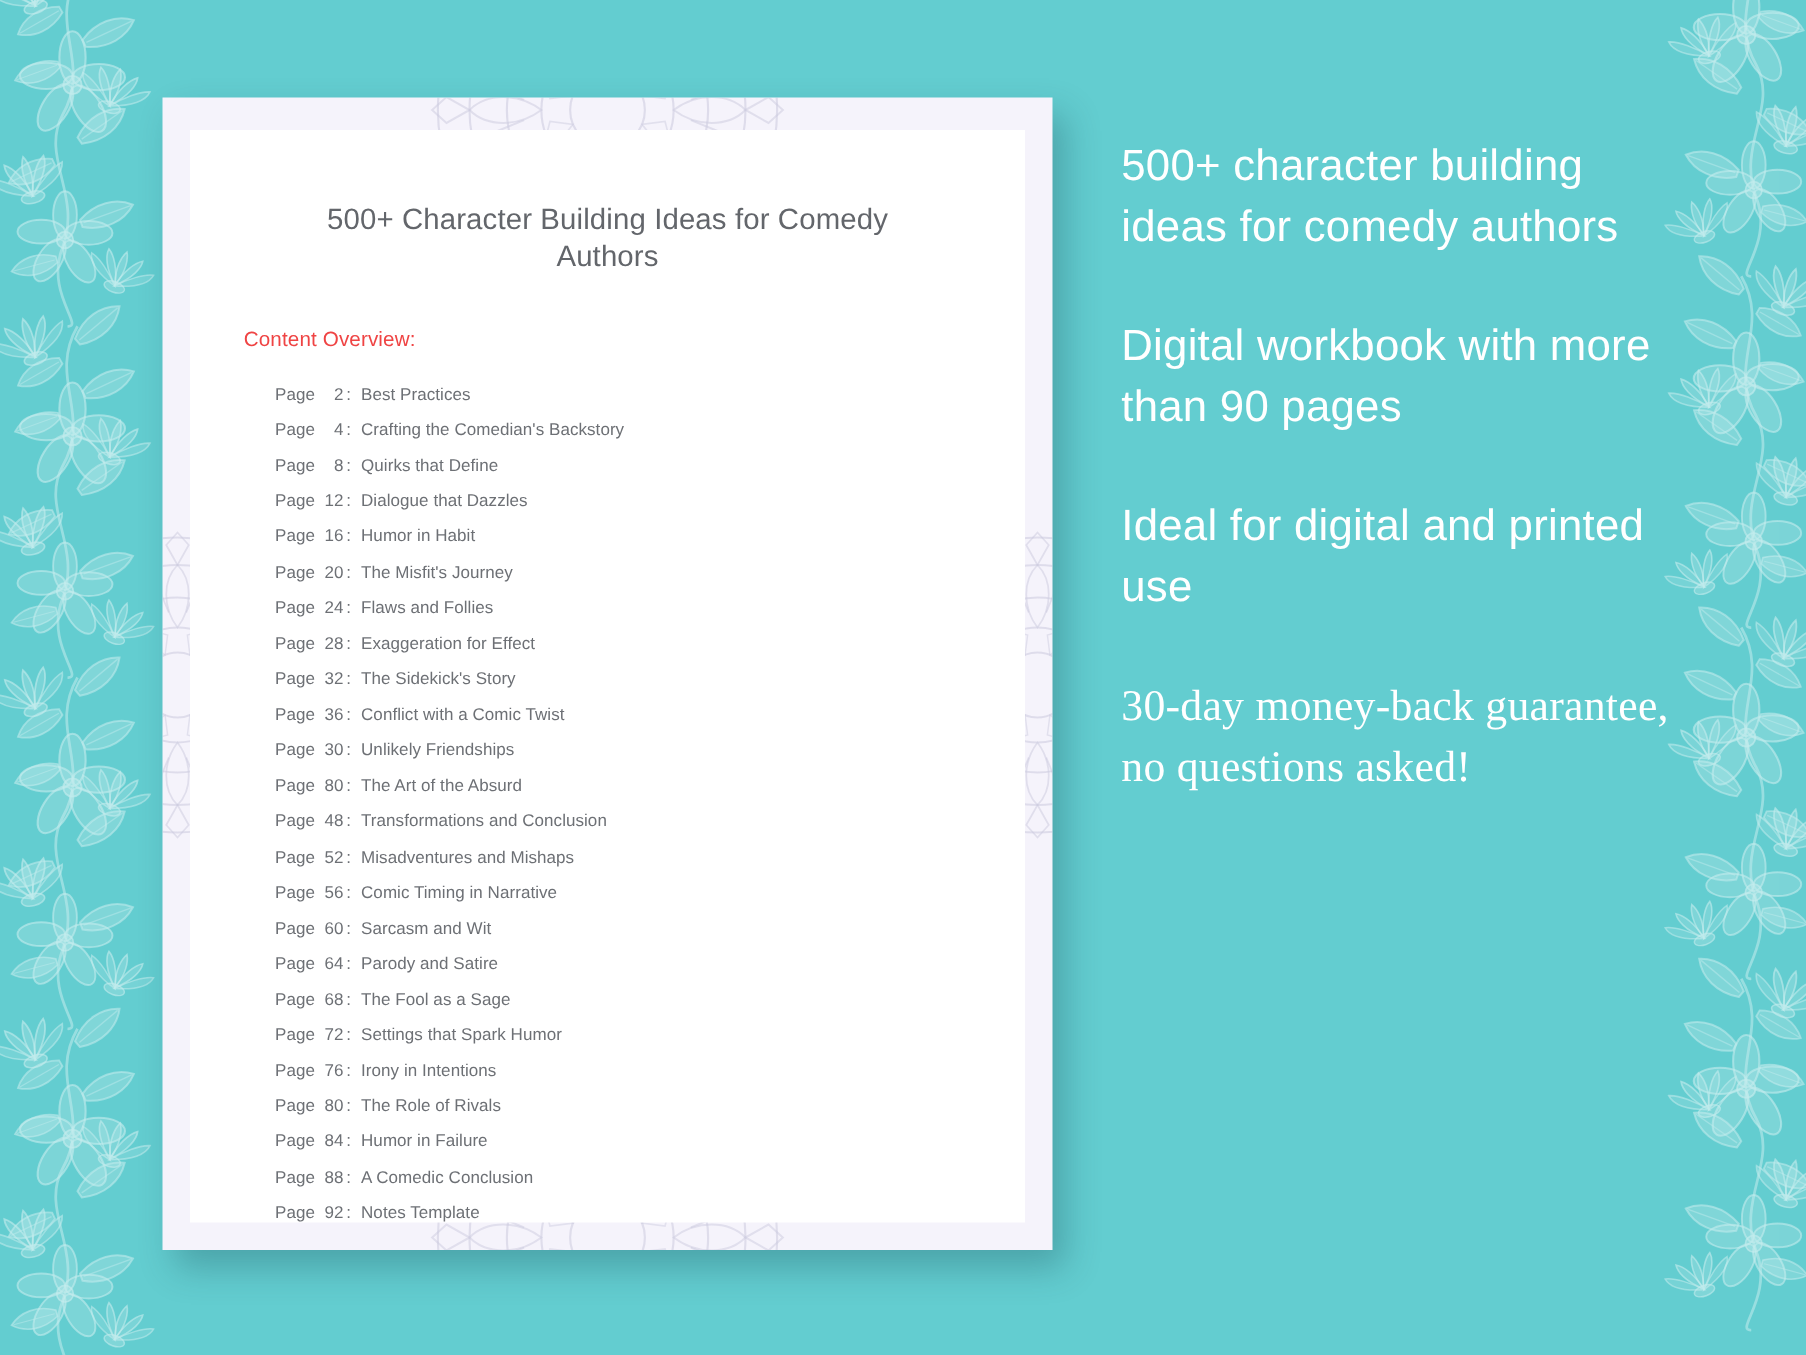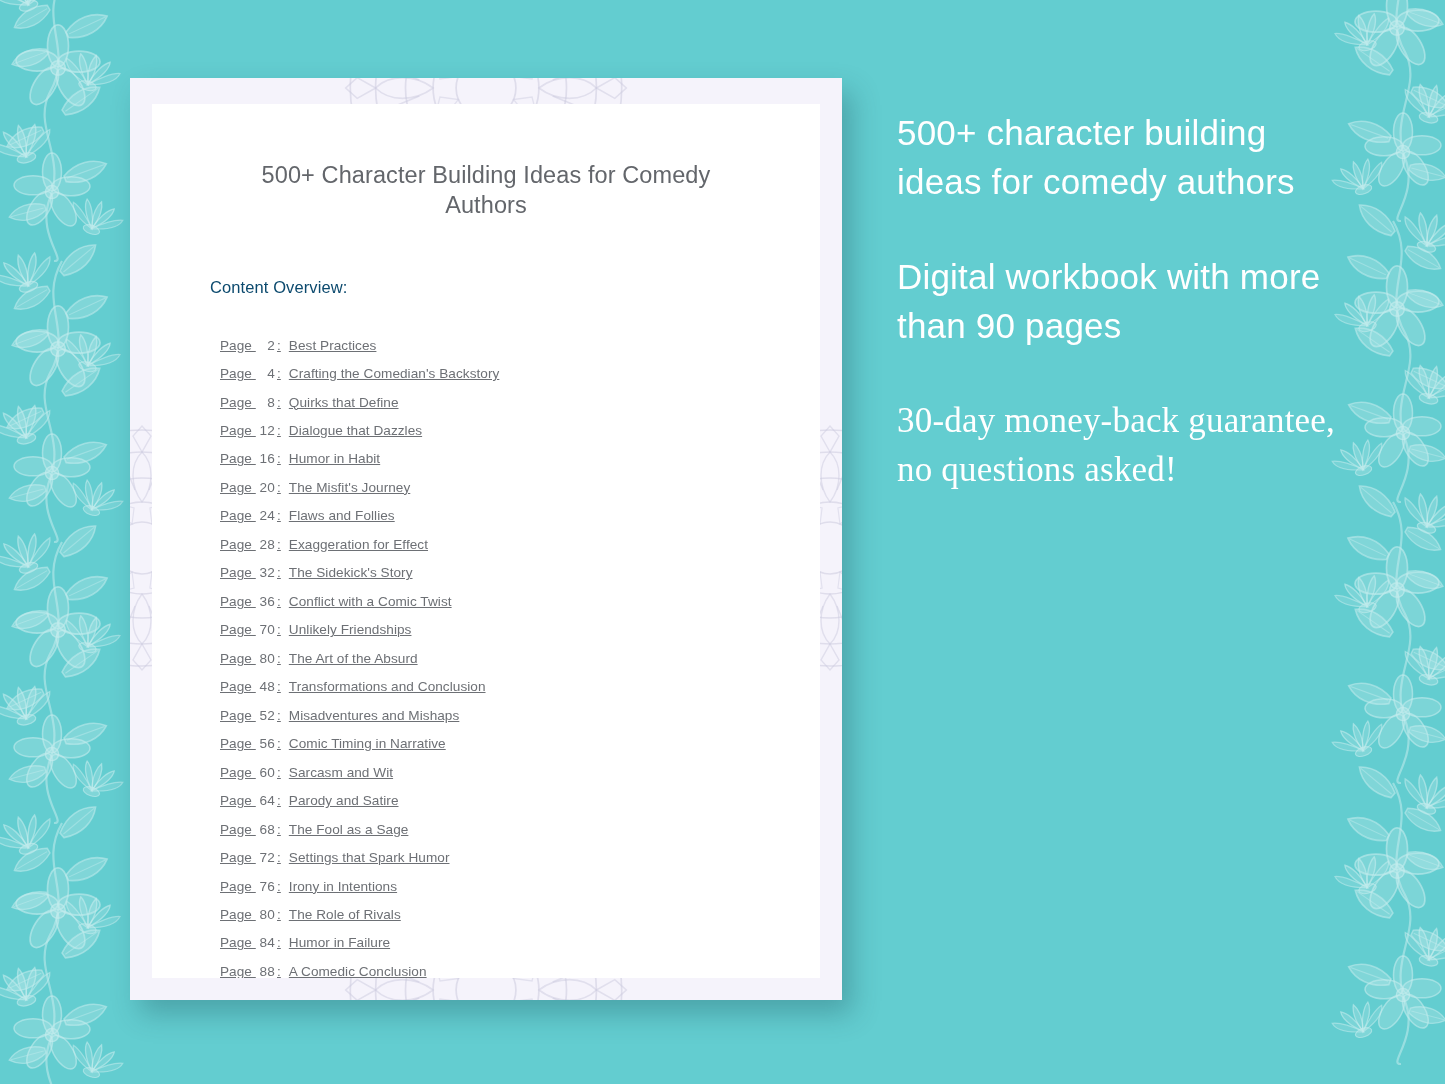--- a/index.html
+++ b/index.html
@@ -69,43 +69,42 @@
     padding: 56px 70px 0 70px;
     text-align: center;
     font-size: 23.5px;
     line-height: 1.28;
     font-weight: 400;
     color: #63666b;
     letter-spacing: 0.1px;
   }
 
   #overview-label {
-    margin: 15px;
+    margin: 0;
     padding: 43px 0 0 43px;
     font-size: 16.5px;
-    color: #0c4a6e;
+    color: #ef4444;
     font-weight: 400;
     letter-spacing: 0.1px;
   }
 
   #toc {
     list-style: none;
     margin: 0;
     padding: 19px 0 0 68px;
   }
   #toc li {
     display: flex;
     align-items: center;
     font-size: 13.6px;
     color: #6d7075;
     line-height: 1;
     padding: 7.45px 0;
     letter-spacing: 0.05px;
     white-space: nowrap;
-    text-decoration: underline;
   }
   .toc-page {
     display: inline-block;
     min-width: 57px;
     text-align: left;
   }
   .toc-page .pn {
     display: inline-block;
     min-width: 19px;
     text-align: right;
@@ -336,21 +335,21 @@
             <span class="toc-page"><span>Page&nbsp;</span><span class="pn">32</span></span>
             <span class="toc-sep">:</span>
             <span class="toc-title">The Sidekick's Story</span>
           </li>
           <li>
             <span class="toc-page"><span>Page&nbsp;</span><span class="pn">36</span></span>
             <span class="toc-sep">:</span>
             <span class="toc-title">Conflict with a Comic Twist</span>
           </li>
           <li>
-            <span class="toc-page"><span>Page&nbsp;</span><span class="pn">70</span></span>
+            <span class="toc-page"><span>Page&nbsp;</span><span class="pn">30</span></span>
             <span class="toc-sep">:</span>
             <span class="toc-title">Unlikely Friendships</span>
           </li>
           <li>
             <span class="toc-page"><span>Page&nbsp;</span><span class="pn">80</span></span>
             <span class="toc-sep">:</span>
             <span class="toc-title">The Art of the Absurd</span>
           </li>
           <li>
             <span class="toc-page"><span>Page&nbsp;</span><span class="pn">48</span></span>
@@ -412,16 +411,17 @@
             <span class="toc-sep">:</span>
             <span class="toc-title">Notes Template</span>
           </li>
         </ul>
     </div>
   </div>
 
   <div id="copy">
       <p>500+ character building ideas for comedy authors</p>
       <p>Digital workbook with more than 90 pages</p>
+      <p>Ideal for digital and printed use</p>
       <p>30-day money-back guarantee, no questions asked!</p>
     </div>
 
 </div>
 
 </body></html>

